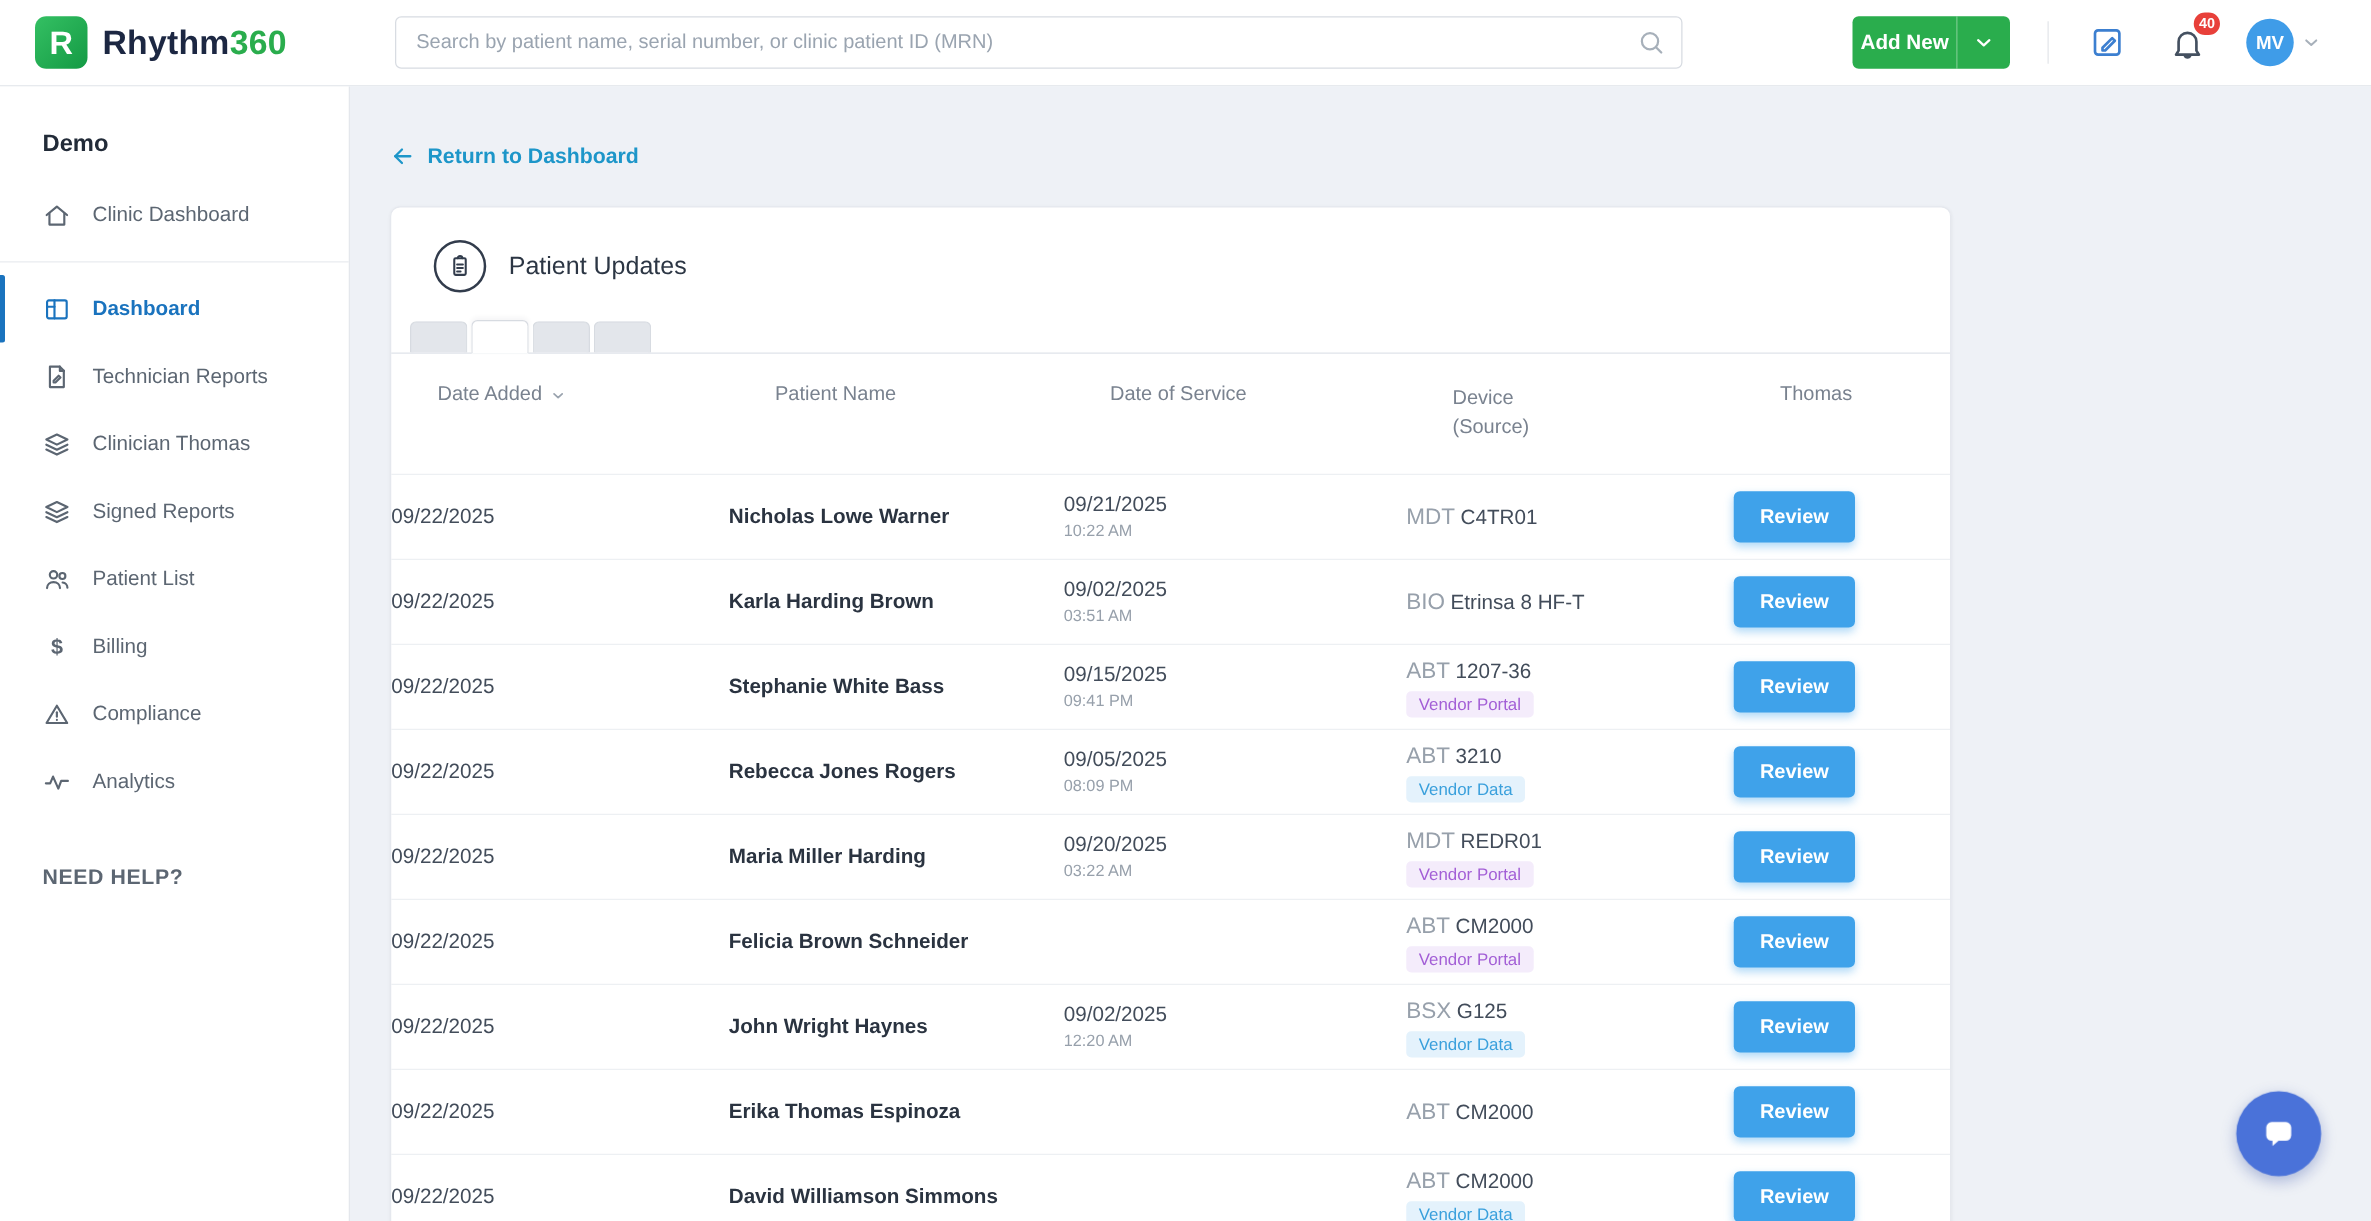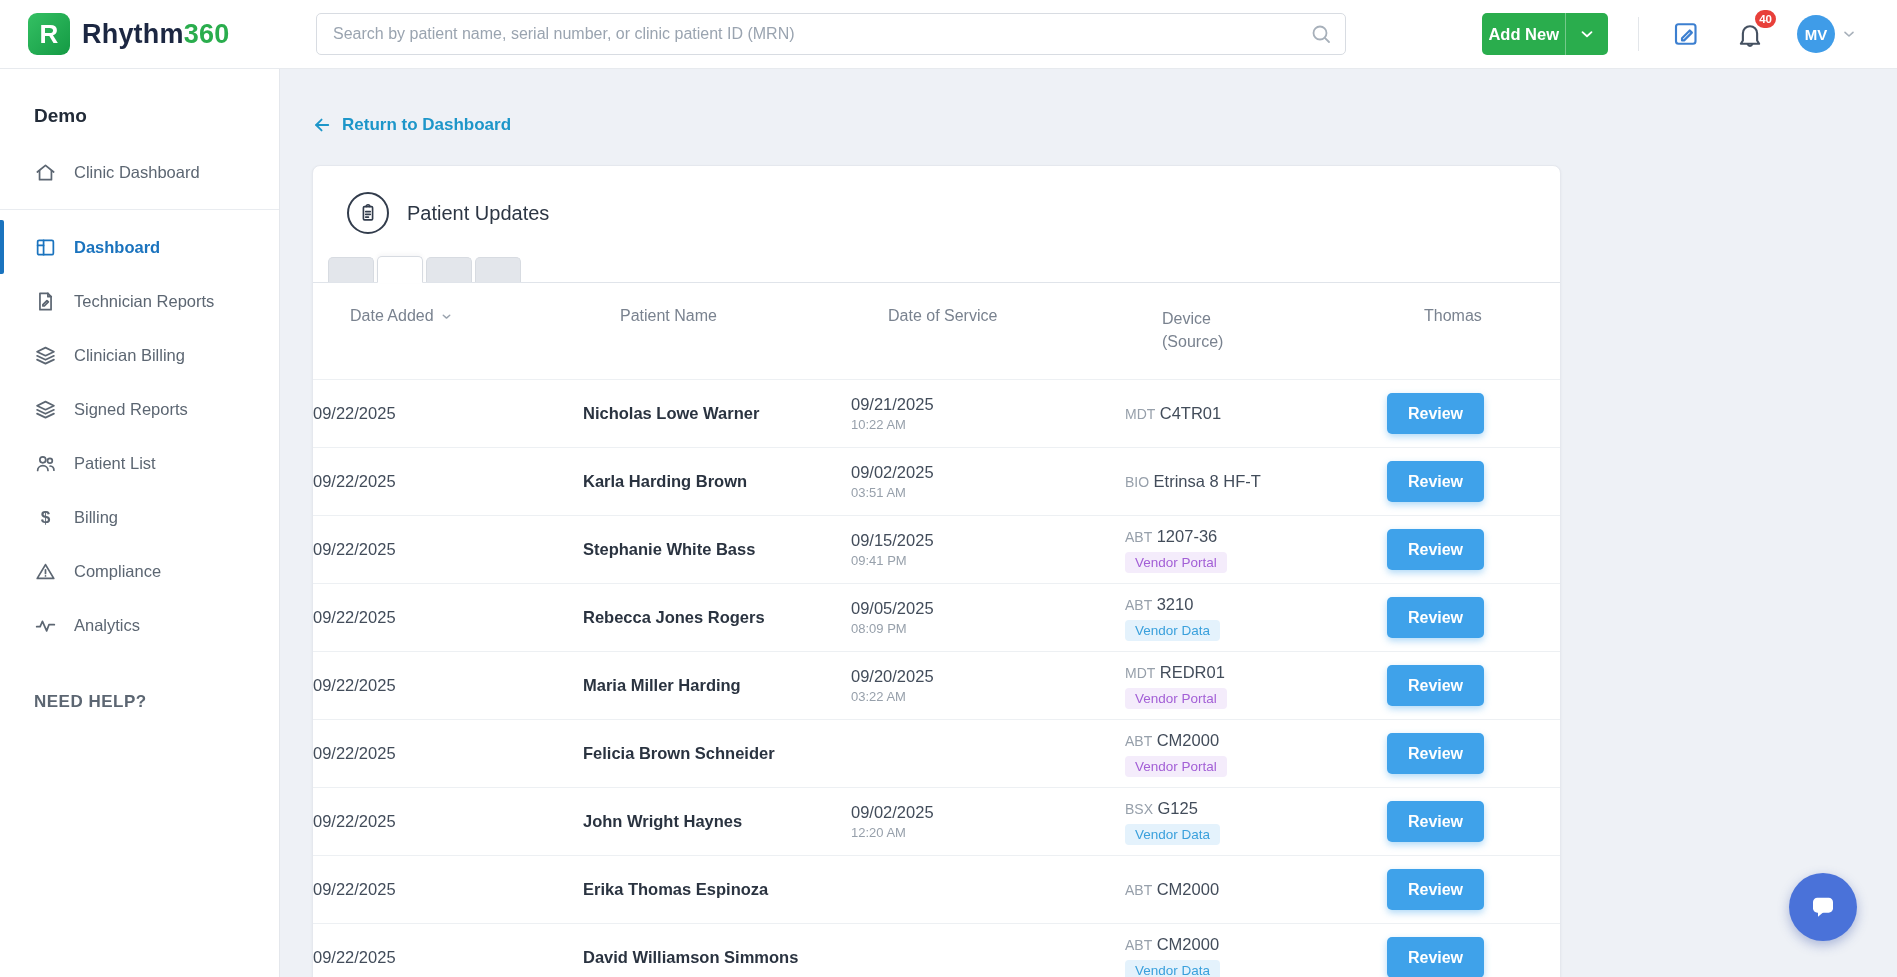--- a/index.html
+++ b/index.html
@@ -75,21 +75,21 @@
   .thead { padding-top:24px; padding-bottom:26px; color:#79828f; font-size:16px; align-items:start; }
   .th-sort { display:inline-flex; align-items:center; gap:6px; cursor:pointer; }
   .sort-chev { color:#9aa3ae; }
   .th-sub { line-height:1.45; }
   .trow { min-height:68px; border-top:1px solid #edf0f3; padding:9px 0; }
   .c-date { font-size:16.5px; color:#424c5a; }
   .c-name { font-size:16.5px; font-weight:700; color:#2a3340; }
   .dos-date { font-size:16.5px; color:#424c5a; }
   .dos-time { font-size:13px; color:#97a0ab; margin-top:3px; }
   .dos.empty { visibility:hidden; }
-  .dev-vendor { color:#97a0ab; font-size:14px; }
+  .dev-vendor { color:#97a0ab; font-size:18px; }
   .dev-model { color:#424c5a; font-size:16.5px; }
   .badge { display:inline-block; margin-top:6px; font-size:13.5px; padding:3px 10px; border-radius:4px; }
   .badge-portal { color:var(--badge-portal-text,#a35fd6); background:var(--badge-portal-bg,#f4ecfb); }
   .badge-data { color:var(--badge-data-text,#3aa0dc); background:var(--badge-data-bg,#e4f2fc); }
   .review-btn { width:97px; height:41px; border:none; border-radius:5px; background:var(--review-blue,#3fa2ea);
     color:#fff; font-size:16px; font-weight:700; font-family:inherit; cursor:pointer;
     box-shadow:0 3px 7px rgba(63,162,234,.4); }
 
   .chat-fab { position:fixed; right:40px; bottom:36px; width:68px; height:68px; border-radius:50%;
     background:var(--chat-blue,#4a72d9); border:none; cursor:pointer; display:flex; align-items:center; justify-content:center;
@@ -195,21 +195,21 @@
     </div>
         <div class="nav-item">
       <span class="nav-bar"></span>
       <span class="nav-icon">
         <svg class="svg-icon" width="23" height="23" viewBox="0 0 24 24" fill="none" stroke="currentColor" stroke-width="1.8" stroke-linecap="round" stroke-linejoin="round">
               <path d="M12 3.8 20.8 8 12 12.2 3.2 8z"></path>
               <path d="M20.8 12.3 12 16.5l-8.8-4.2"></path>
               <path d="M20.8 16.3 12 20.5l-8.8-4.2"></path>
             </svg>
       </span>
-      <span class="nav-label">Clinician Billing</span>
+      <span class="nav-label">Clinician Thomas</span>
     </div>
         <div class="nav-item">
       <span class="nav-bar"></span>
       <span class="nav-icon">
         <svg class="svg-icon" width="23" height="23" viewBox="0 0 24 24" fill="none" stroke="currentColor" stroke-width="1.8" stroke-linecap="round" stroke-linejoin="round">
               <path d="M12 3.8 20.8 8 12 12.2 3.2 8z"></path>
               <path d="M20.8 12.3 12 16.5l-8.8-4.2"></path>
               <path d="M20.8 16.3 12 20.5l-8.8-4.2"></path>
             </svg>
       </span>

